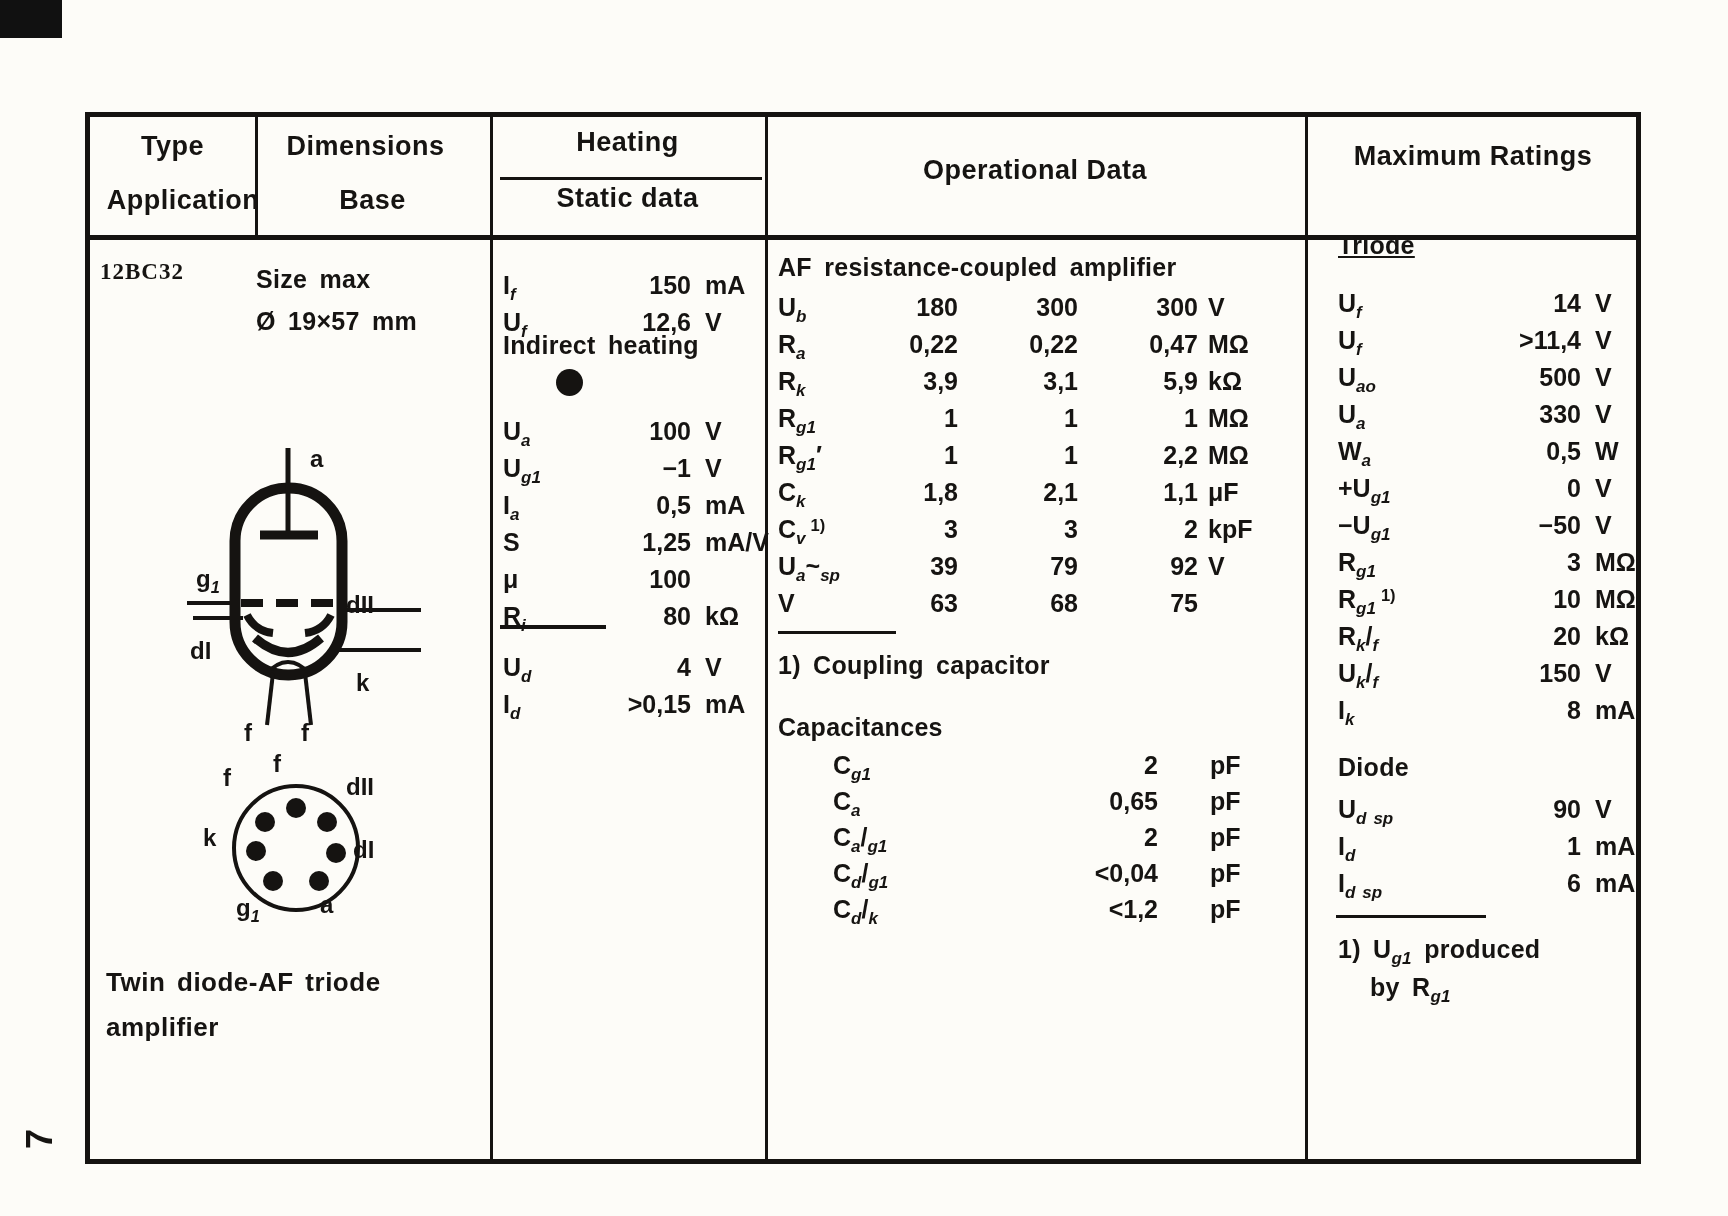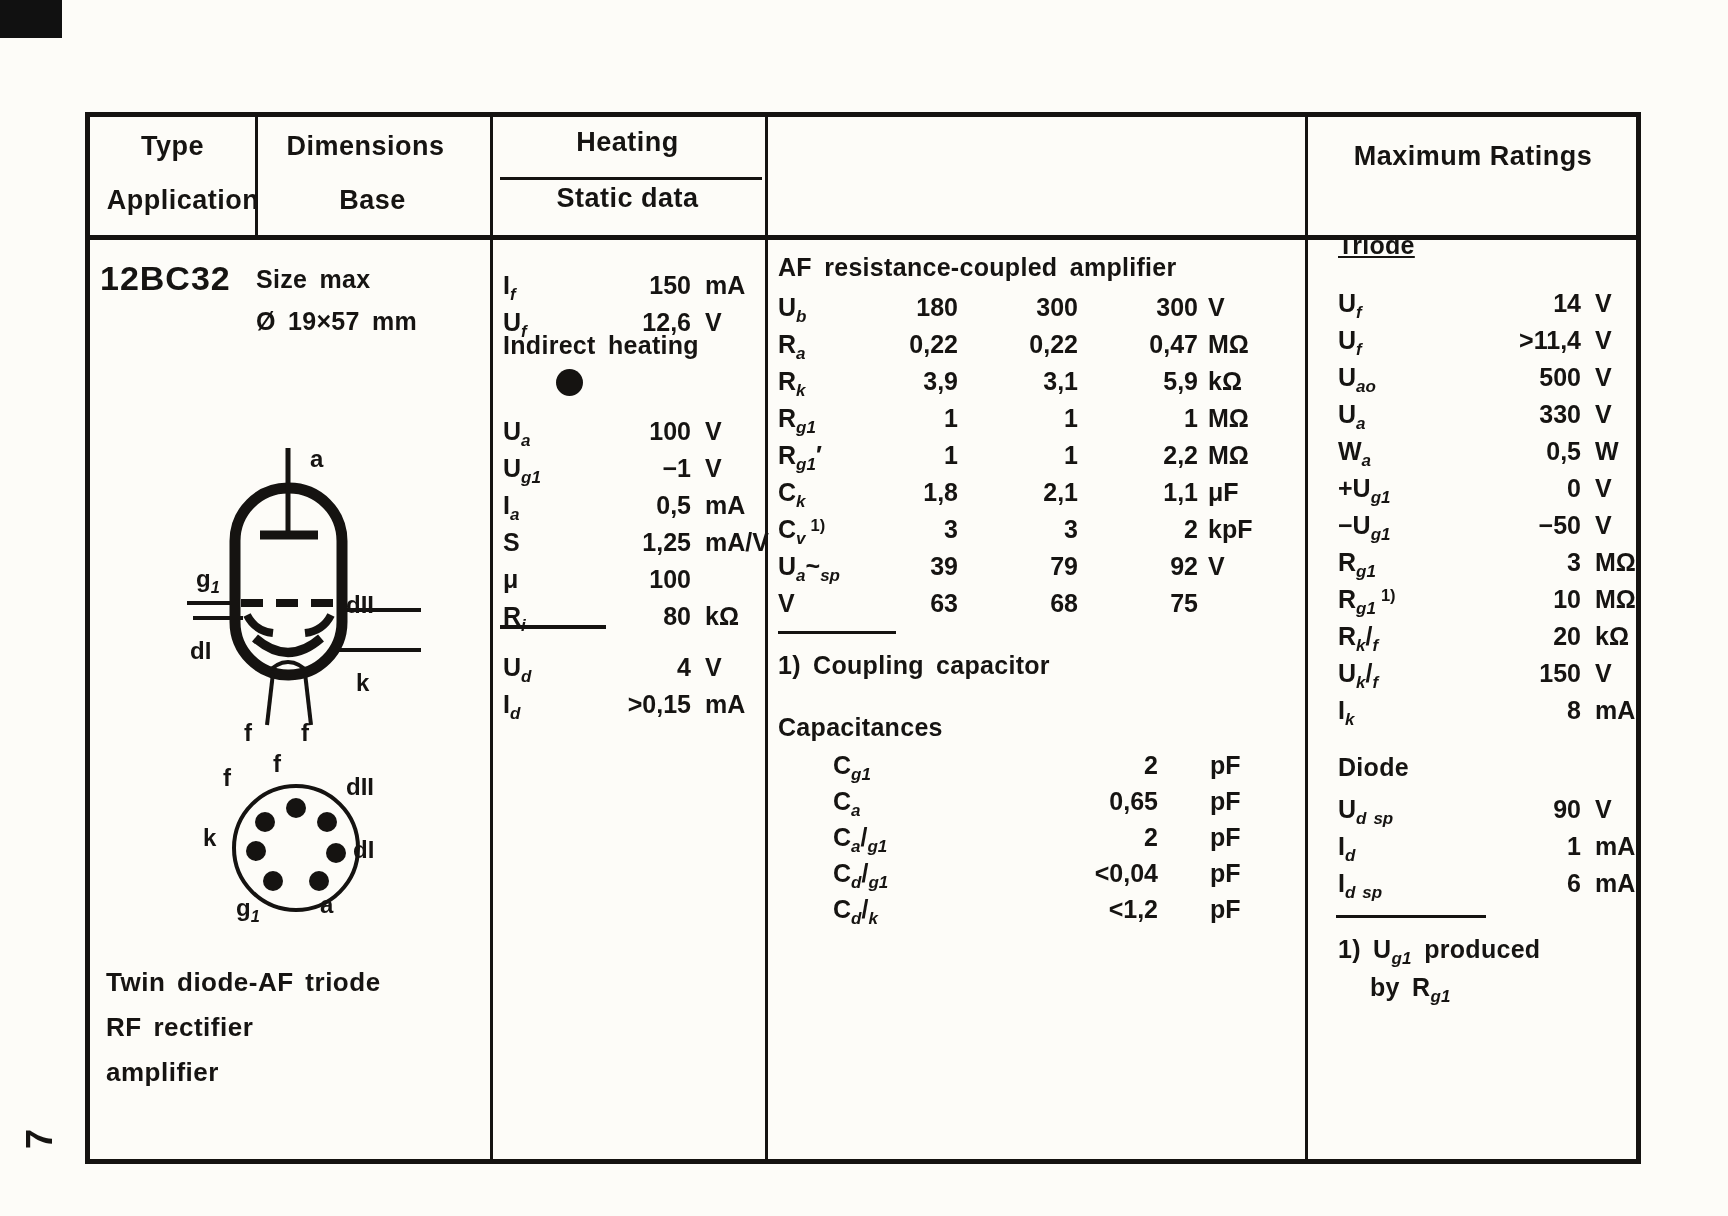--- a/index.html
+++ b/index.html
@@ -6,21 +6,21 @@
   .page{position:relative;width:1728px;height:1216px;background:#fdfcf8;color:#161412;
         font-family:"Liberation Sans",sans-serif;font-weight:700;overflow:hidden;}
   .page *{box-sizing:border-box;}
   .corner-mark{position:absolute;left:0;top:0;width:62px;height:38px;background:#111;}
   .page-num{position:absolute;left:30px;top:1118px;font-size:36px;transform:rotate(-90deg);}
   .frame{position:absolute;left:85px;top:112px;width:1556px;height:1052px;border:5px solid #151311;}
   .vline{position:absolute;top:0;width:3px;background:#151311;}
   .hline{position:absolute;background:#151311;height:4px;}
   .hdr{position:absolute;text-align:center;font-size:27px;letter-spacing:.5px;}
   .txt{position:absolute;font-size:25px;letter-spacing:.3px;word-spacing:5px;white-space:nowrap;}
-  .big{font-size:34px;letter-spacing:1px;}
+  .big{font-size:23px;letter-spacing:1px;font-family:Liberation Serif, serif;}
   sub{font-size:.68em;font-style:italic;vertical-align:baseline;position:relative;top:.35em;line-height:0;}
   sup.fn{font-size:.66em;vertical-align:baseline;position:relative;top:-.45em;margin-left:5px;line-height:0;}
   .rows{position:absolute;}
   .row{position:relative;height:37px;line-height:37px;font-size:25px;white-space:nowrap;}
   .row .lbl{position:absolute;left:0;}
   .row .val,.row .v1,.row .v2,.row .v3{position:absolute;text-align:right;}
   .row .unit{position:absolute;}
   .heating{width:268px;margin-top:12px;}
   .heating .val{left:70px;width:118px;}
   .heating .unit{left:202px;}
@@ -56,20 +56,21 @@
     <div class="vline" style="left:1215px;height:1042px;"></div>
     <div class="hline" style="left:0;top:118px;width:1546px;height:5px;"></div>
     <div class="hline" style="left:410px;top:60px;width:262px;height:3px;"></div>
 
     <div class="hdr" style="left:0;top:14px;width:165px;">Type</div>
     <div class="hdr" style="left:0;top:68px;width:186px;">Application</div>
     <div class="hdr" style="left:165px;top:14px;width:221px;">Dimensions</div>
     <div class="hdr" style="left:165px;top:68px;width:235px;">Base</div>
     <div class="hdr" style="left:400px;top:10px;width:275px;">Heating</div>
     <div class="hdr" style="left:400px;top:66px;width:275px;">Static data</div>
+    <div class="hdr" style="left:675px;top:38px;width:540px;">Operational Data</div>
     <div class="hdr" style="left:1215px;top:24px;width:336px;">Maximum Ratings</div>
 
     <div class="txt big" style="left:10px;top:142px;">12BC32</div>
     <div class="txt" style="left:166px;top:148px;">Size max</div>
     <div class="txt" style="left:166px;top:190px;">Ø 19×57 mm</div>
 
     <svg style="left:95px;top:288px;" width="240" height="325" viewBox="0 0 240 325">
       <rect x="50" y="83" width="107" height="187" rx="53" stroke-width="11"></rect>
       <line x1="103" y1="43" x2="103" y2="130" stroke-width="5"></line>
       <line x1="75" y1="130" x2="133" y2="130" stroke-width="9"></line>
@@ -108,21 +109,20 @@
     <span class="pin" style="left:133px;top:647px;">f</span>
     <span class="pin" style="left:183px;top:633px;">f</span>
     <span class="pin" style="left:256px;top:656px;">dII</span>
     <span class="pin" style="left:113px;top:707px;">k</span>
     <span class="pin" style="left:263px;top:719px;">dI</span>
     <span class="pin" style="left:146px;top:777px;"><span>g</span><sub>1</sub></span>
     <span class="pin" style="left:230px;top:774px;">a</span>
 
     <div class="desc" style="left:16px;top:843px;">
       <div>Twin diode-AF triode</div>
-      <div>RF rectifier</div>
       <div>amplifier</div>
     </div>
 
     <div class="rows heating" style="left:413px;top:138px;">
 
         <div class="row">
           <span class="lbl"><span>I</span><sub>f</sub><span></span><sub></sub><sup class="fn"></sup></span>
           <span class="val">150</span>
           <span class="unit">mA</span>
         </div>

